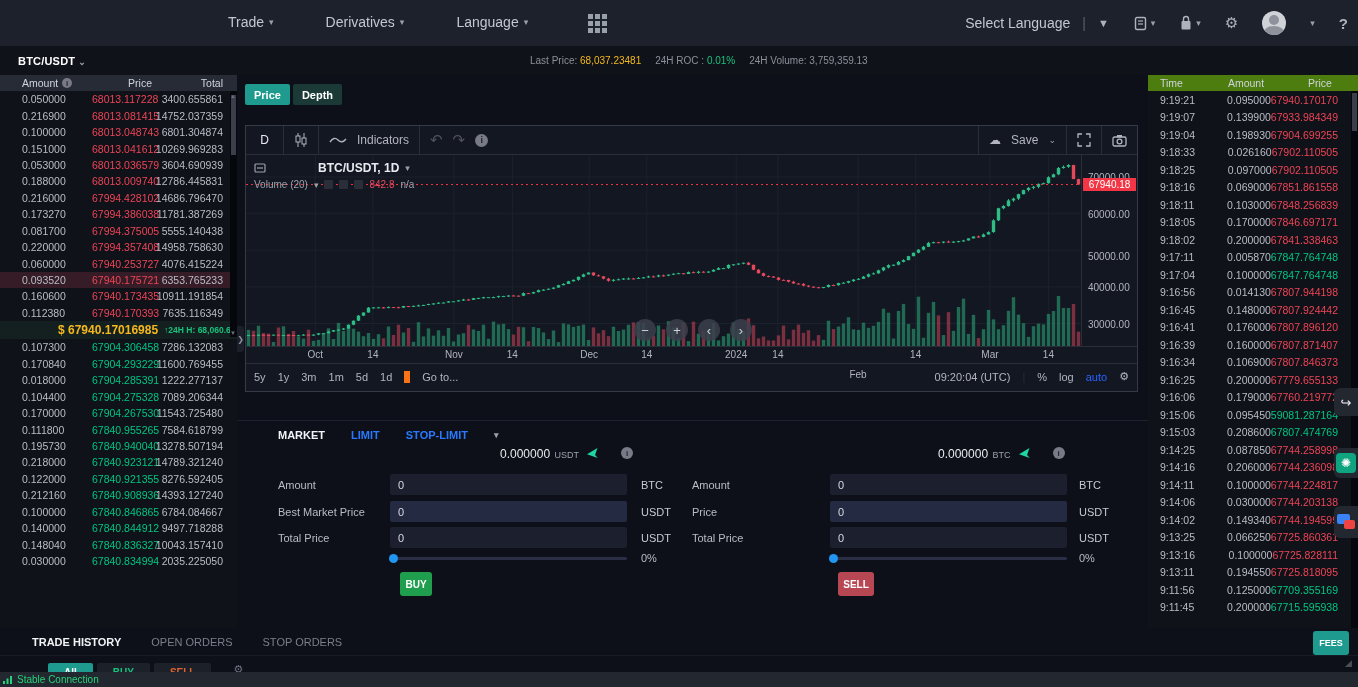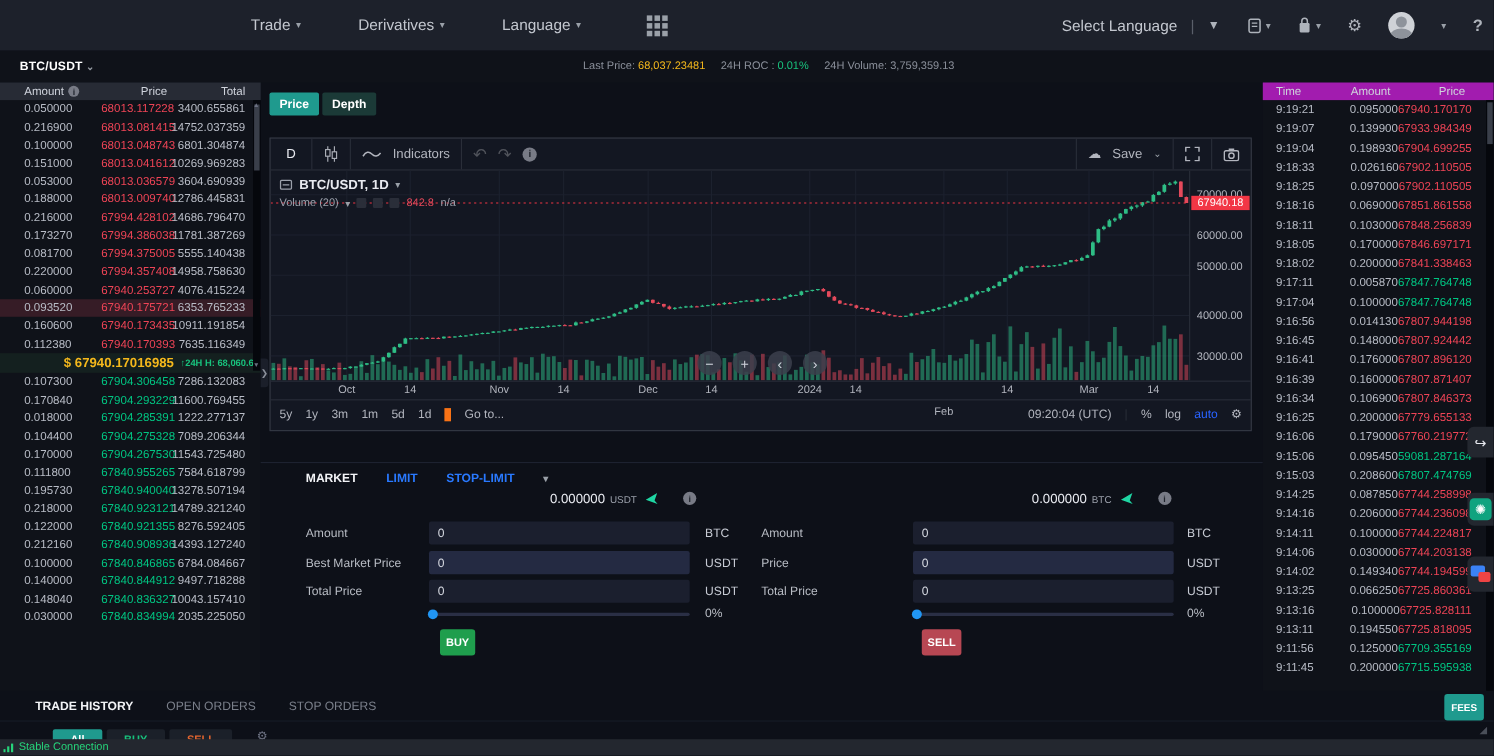--- a/index.html
+++ b/index.html
@@ -47,21 +47,21 @@
   .ob-row.hl { background:#361c26; }
   .midbar { height:18px; background:#14201f; display:flex; align-items:center; padding-left:58px; gap:6px; }
   .midprice { color:#f5b81c; font-size:12px; font-weight:bold; }
   .midhigh { color:#18c27d; font-size:8.5px; font-weight:bold; }
   .ob-scroll { position:absolute; right:0; top:16px; width:7px; height:246px; background:#05070c; }
   .ob-scroll .thumb { position:absolute; left:1px; top:4px; width:5px; height:60px; background:#3a3f4a; }
   .sarrow { position:absolute; right:1px; font-size:6px; color:#6b7080; }
 
   
   #trades { left:1148px; top:75px; width:210px; height:553px; background:#0f1219; font-size:10.5px; }
-  .tr-head { display:flex; height:16px; background:#a21caf; color:#cfd3dc; align-items:center; }
+  .tr-head { display:flex; height:16px; background:#4d7c0f; color:#cfd3dc; align-items:center; }
   .tr-head .c1 { width:62px; padding-left:12px; }
   .tr-head .c2 { width:72px; text-align:center; }
   .tr-head .c3 { flex:1; text-align:center; }
   .tr-row { display:flex; height:17.5px; align-items:center; color:#b9bdc7; }
   .tr-row .tm { width:62px; padding-left:12px; }
   .tr-row .am { width:72px; text-align:right; }
   .tr-row .pr { flex:1; text-align:right; padding-right:20px; }
   .tr-row.sell .pr { color:#ee4456; }
   .tr-row.buy .pr { color:#00c582; }
   .tr-scroll { position:absolute; right:0; top:16px; width:7px; height:537px; background:#05070c; }
@@ -80,21 +80,21 @@
   .ct-right { margin-left:auto; display:flex; align-items:center; height:100%; }
   .dim { color:#50535b; }
   .svgicon { display:inline-flex; align-items:center; }
 
   #chartbody { position:relative; width:891px; height:191px; overflow:hidden; }
   #plot { position:absolute; left:0; top:0; width:835px; height:191px; }
   #axis { position:absolute; left:835px; top:0; width:56px; height:191px; border-left:1px solid #2a2e39; font-size:10px; color:#b2b5be; }
   .ytick { position:absolute; left:6px; }
   .pricebadge { position:absolute; left:1px; width:53px; background:#f23645; color:#fff; font-size:10px; text-align:center; padding:1px 0; }
   .legend1 { position:absolute; left:8px; top:6px; display:flex; align-items:center; gap:6px; font-size:12px; color:#d8dbe3; z-index:4; white-space:nowrap; }
-  .legend1 b { font-weight:bold; color:#e8eaf0; }
+  .legend1 b { font-weight:bold; color:#e8eaf0;margin-left:46px; }
   .ohlc { font-size:11px; }
   .ohlc .k { color:#b2b5be; }
   .ohlc .v { color:#f23645; }
   .legend2 { position:absolute; left:8px; top:24px; display:flex; align-items:center; gap:6px; font-size:10px; color:#9ba0ab; z-index:4; }
   .mini-sq { width:9px; height:9px; background:#2a2e39; border-radius:1px; }
   .navpills { position:absolute; left:388px; top:164px; display:flex; gap:10px; z-index:5; }
   .pill { width:22px; height:22px; border-radius:50%; background:rgba(60,64,76,.85); color:#cfd3dc; font-size:13px; display:flex; align-items:center; justify-content:center; cursor:pointer; }
   .ct-xaxis { position:relative; height:17px; border-top:1px solid #2a2e39; font-size:10px; color:#b2b5be; }
   .xtick { position:absolute; top:2px; transform:translateX(-50%); }
   .ct-bottom { height:26px; border-top:1px solid #2a2e39; display:flex; align-items:center; font-size:11px; color:#b2b5be; padding:0 8px; }
@@ -976,21 +976,21 @@
           <rect x="825.8" y="10.059182695055014" width="3.4" height="14.050769909287379" fill="#e4495b"></rect>
           <rect x="825.8" y="148.9325966156175" width="3.4" height="42.06740338438249" fill="rgba(228,73,91,0.5)"></rect>
           <line x1="832.5" y1="23.61174002851785" x2="832.5" y2="29.572388156671476" stroke="#e4495b" stroke-width="1"></line>
           <rect x="830.8" y="24.109952604342393" width="3.4" height="5.434138145657631" fill="#e4495b"></rect>
           <rect x="830.8" y="176.6447441331111" width="3.4" height="14.35525586688891" fill="rgba(228,73,91,0.5)"></rect>
           <line x1="0" y1="29.544090750000024" x2="835" y2="29.544090750000024" stroke="#f23645" stroke-width="1" stroke-dasharray="2,3"></line>
         </svg>
       <div id="axis">
           <span class="ytick" style="top: 17px;">70000.00</span>
           <span class="ytick" style="top: 53.625px;">60000.00</span>
-          <span class="ytick" style="top: 82px;">50000.00</span>
+          <span class="ytick" style="top: 96px;">50000.00</span>
           <span class="ytick" style="top: 126.875px;">40000.00</span>
           <span class="ytick" style="top: 163.5px;">30000.00</span>
           <span class="pricebadge" style="top: 22.5441px;">67940.18</span>
         </div>
       <div class="navpills">
         <span class="pill">−</span>
         <span class="pill">+</span>
         <span class="pill">‹</span>
         <span class="pill">›</span>
       </div>

